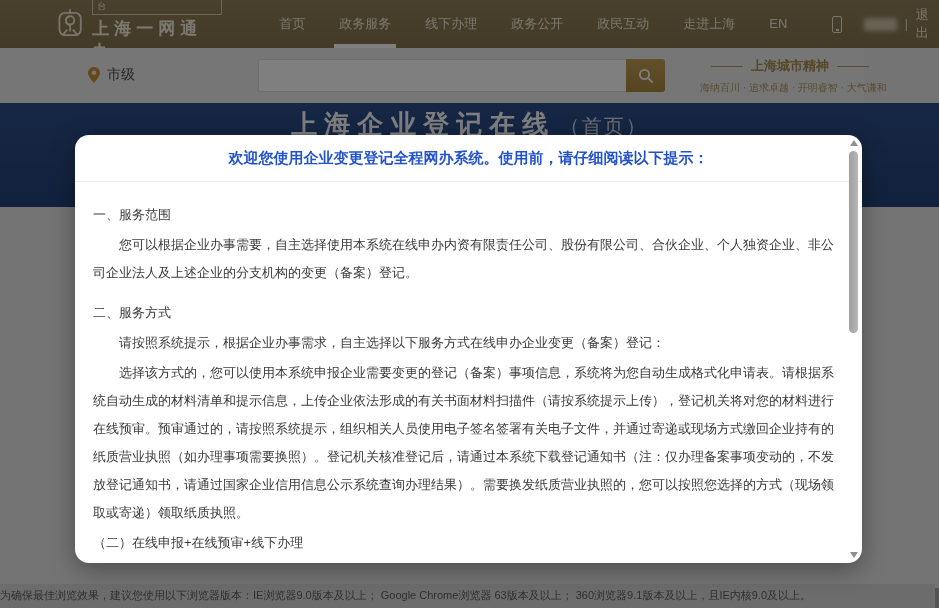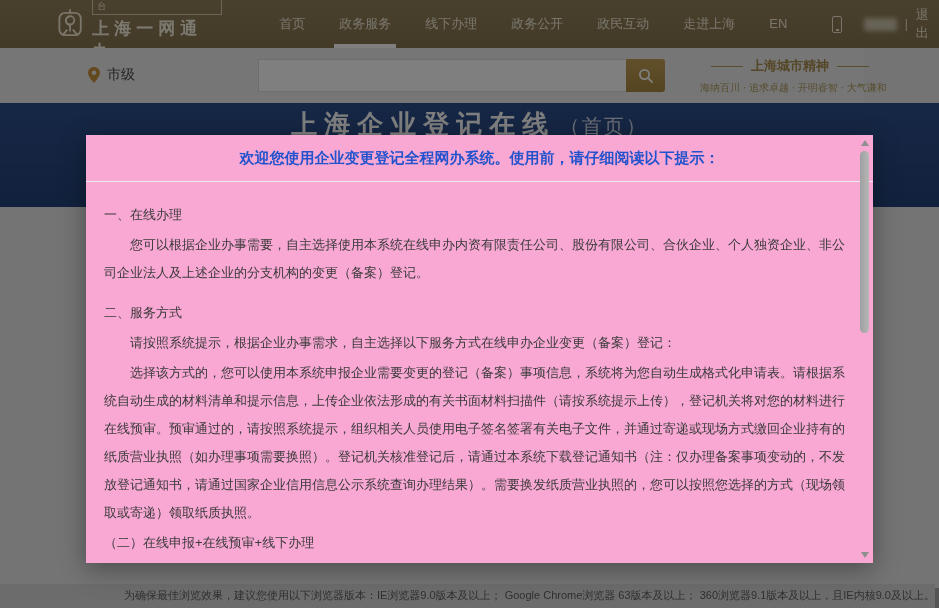--- a/index.html
+++ b/index.html
@@ -57,27 +57,27 @@
   .banner-title { margin-top:4px; text-align:center; color:#ffffff; white-space:nowrap; }
   .banner-title .big { font-size:26px; font-weight:bold; letter-spacing:7px; }
   .banner-title .small { font-size:20px; color:#d4daE6; letter-spacing:2px; }
 
   
   .fband { position:absolute; left:0; top:588px; width:939px; height:28px;
            background:#a8a8a8; }
   .fband span { position:absolute; top:6px; font-size:11.5px; color:#f2f2f2; white-space:nowrap; }
   .f-post { left:383px; } .f-hot { left:548px; } .f-code { left:683px; }
   .fstrip { position:absolute; left:0; top:584px; width:935px; height:24px;
-            background:#d9d9d9; text-align:right; }
+            background:#d9d9d9; text-align:left; }
   .fstrip div { font-size:11px; color:#5f5f5f; line-height:22px; white-space:nowrap; }
 
   
   .overlay { position:absolute; inset:0; background:rgba(0,0,0,0.5); z-index:10; }
-  .modal { position:absolute; left:86px; top:135px; width:787px; height:428px;
-           background:#f9a8d4; z-index:20; box-shadow:0 6px 24px rgba(0,0,0,.35); }
+  .modal { position:absolute; left:75px; top:135px; width:787px; height:428px;
+           background:#ffffff; z-index:20; box-shadow:0 6px 24px rgba(0,0,0,.35);border-radius:14px; }
   .m-title { height:47px; display:flex; align-items:center; justify-content:center;
              font-size:15px; font-weight:bold; color:#2353cc;
              border-bottom:1px solid #ececec; }
   .m-body { position:absolute; left:0; top:48px; right:16px; bottom:0;
             padding:6px 4px 0 18px; overflow:hidden; font-size:13px; color:#3a3a3a;
             line-height:28px; }
   .m-body p.sec  { margin-top:12px; }
   .m-body p.item { margin-top:2px; }
   .m-body p.para { text-indent:2em; margin-top:2px; }
 
@@ -158,21 +158,21 @@
   </div>
   <div class="fstrip">
     <div>为确保最佳浏览效果，建议您使用以下浏览器版本：IE浏览器9.0版本及以上；  Google Chrome浏览器 63版本及以上；  360浏览器9.1版本及以上，且IE内核9.0及以上。</div>
   </div>
 
   <div class="overlay"></div>
 
   <div class="modal">
     <div class="m-title">欢迎您使用企业变更登记全程网办系统。使用前，请仔细阅读以下提示：</div>
     <div class="m-body">
-      <p class="sec">一、在线办理</p>
+      <p class="sec">一、服务范围</p>
       <p class="para">您可以根据企业办事需要，自主选择使用本系统在线申办内资有限责任公司、股份有限公司、合伙企业、个人独资企业、非公司企业法人及上述企业的分支机构的变更（备案）登记。</p>
       <p class="sec">二、服务方式</p>
       <p class="para">请按照系统提示，根据企业办事需求，自主选择以下服务方式在线申办企业变更（备案）登记：</p>
       <p class="para">选择该方式的，您可以使用本系统申报企业需要变更的登记（备案）事项信息，系统将为您自动生成格式化申请表。请根据系统自动生成的材料清单和提示信息，上传企业依法形成的有关书面材料扫描件（请按系统提示上传），登记机关将对您的材料进行在线预审。预审通过的，请按照系统提示，组织相关人员使用电子签名签署有关电子文件，并通过寄递或现场方式缴回企业持有的纸质营业执照（如办理事项需要换照）。登记机关核准登记后，请通过本系统下载登记通知书（注：仅办理备案事项变动的，不发放登记通知书，请通过国家企业信用信息公示系统查询办理结果）。需要换发纸质营业执照的，您可以按照您选择的方式（现场领取或寄递）领取纸质执照。</p>
       <p class="item">（二）在线申报+在线预审+线下办理</p>
 
     </div>
     <div class="msb">
       <div class="msb-up"></div>
       <div class="msb-thumb"></div>

